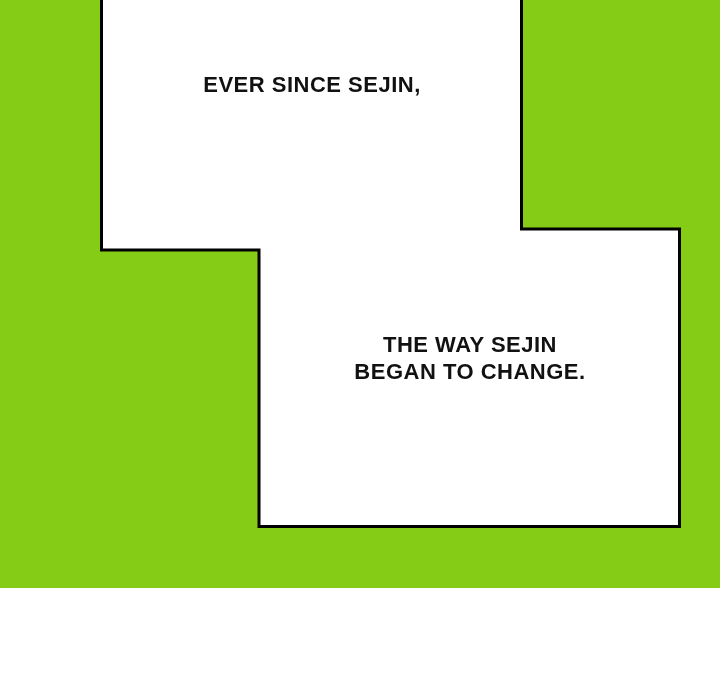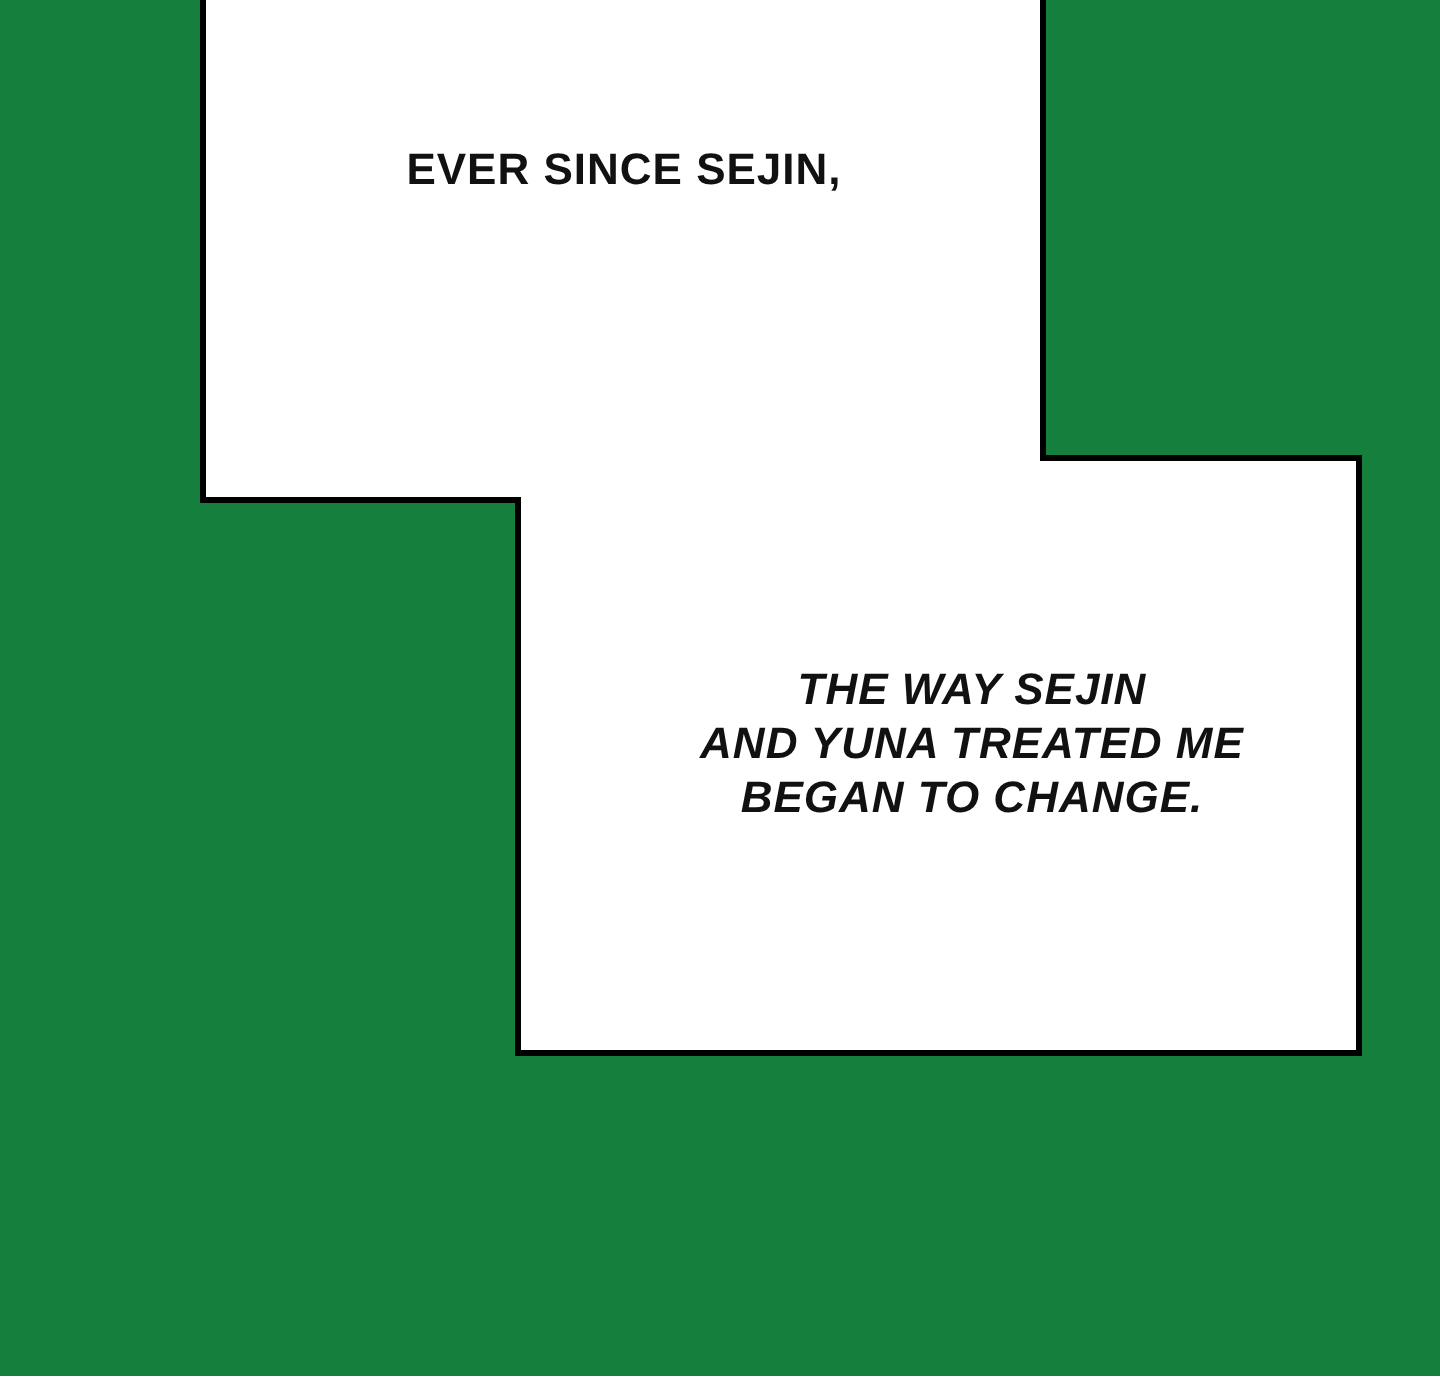--- a/index.html
+++ b/index.html
@@ -3,22 +3,22 @@
 <meta charset="utf-8">
 <style>
   html, body {
     margin: 0;
     padding: 0;
     background: #ffffff;
   }
   .stage {
     position: relative;
     width: 720px;
-    height: 688px;
-    background: #15803d;
+    height: 588px;
+    background: #84cc16;
     overflow: hidden;
     font-family: "Liberation Sans", sans-serif;
   }
   .outline-svg {
     position: absolute;
     left: 0;
     top: 0;
     width: 720px;
     height: 700px;
     display: block;
@@ -32,42 +32,40 @@
     letter-spacing: 0.5px;
     white-space: nowrap;
   }
   .caption-top {
     left: 102px;
     top: 70px;
     width: 420px;
     line-height: 29px;
   }
   .caption-bottom {
-    left: 276px;
+    left: 260px;
     top: 331px;
     width: 420px;
     line-height: 27px;
-    font-style: italic;
   }
   .cap-line {
     display: block;
   }
 </style>
 </head>
 <body>
 
 <div class="stage">
 
   <svg class="outline-svg" viewBox="0 0 720 700" xmlns="http://www.w3.org/2000/svg">
     <path d="M 101.5 -3 L 101.5 250 L 259 250 L 259 526.5 L 679.5 526.5 L 679.5 229 L 521.5 229 L 521.5 -3" fill="#ffffff" stroke="#000000" stroke-width="3" stroke-linejoin="miter"></path>
   </svg>
 
   <div class="caption caption-top">
     <span class="cap-line">EVER SINCE SEJIN,</span>
   </div>
 
   <div class="caption caption-bottom">
     <span class="cap-line">THE WAY SEJIN</span>
-    <span class="cap-line">AND YUNA TREATED ME</span>
     <span class="cap-line">BEGAN TO CHANGE.</span>
   </div>
 
 </div>
 
 </body></html>

